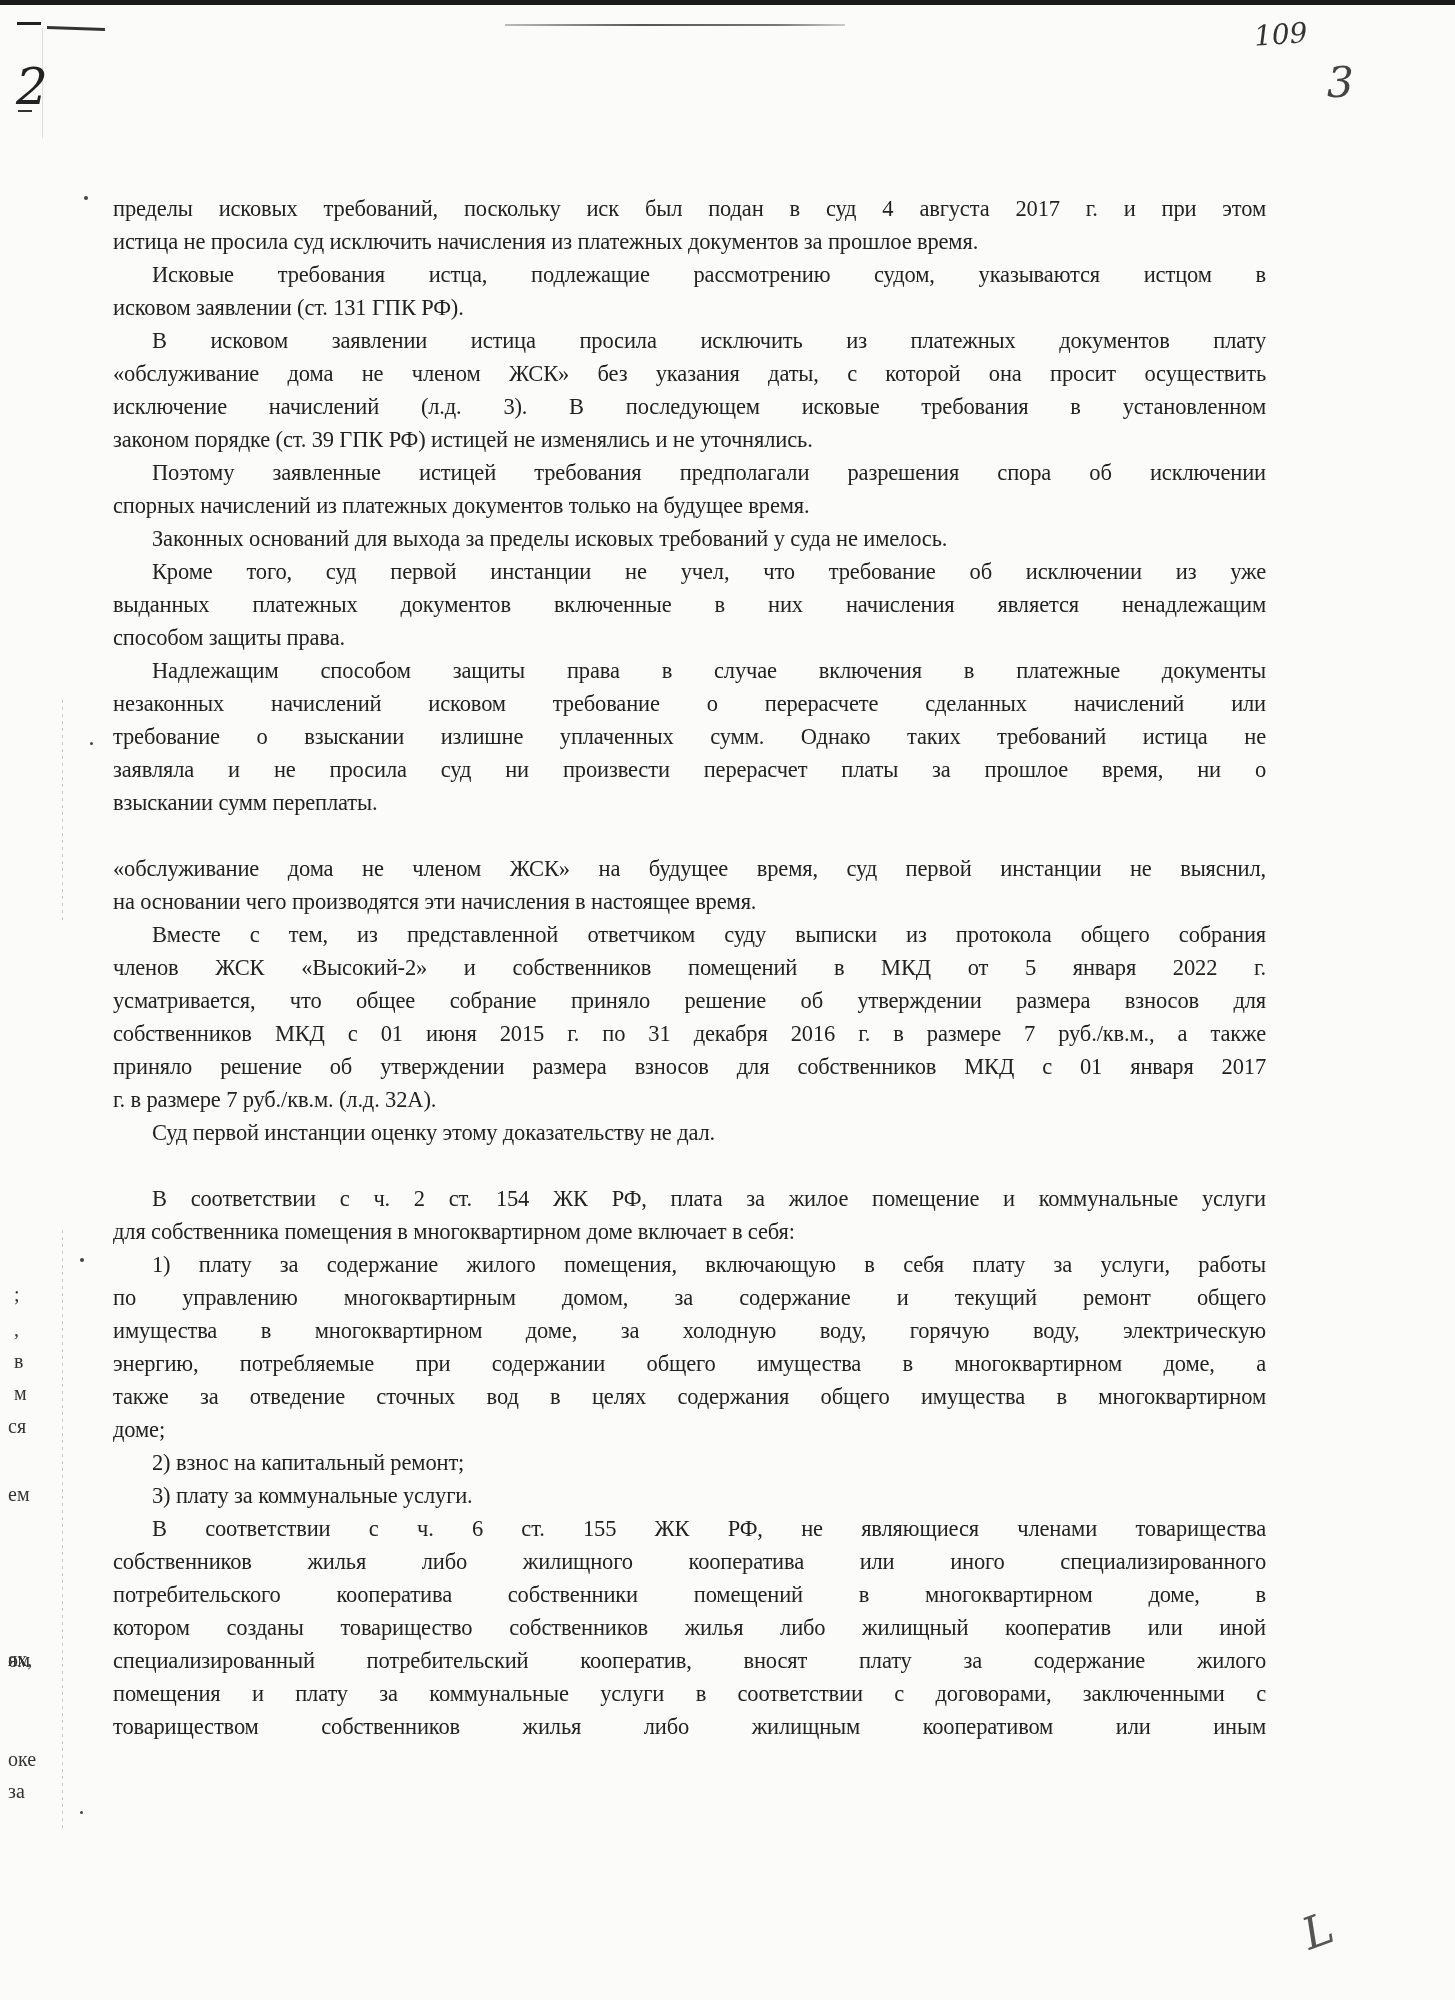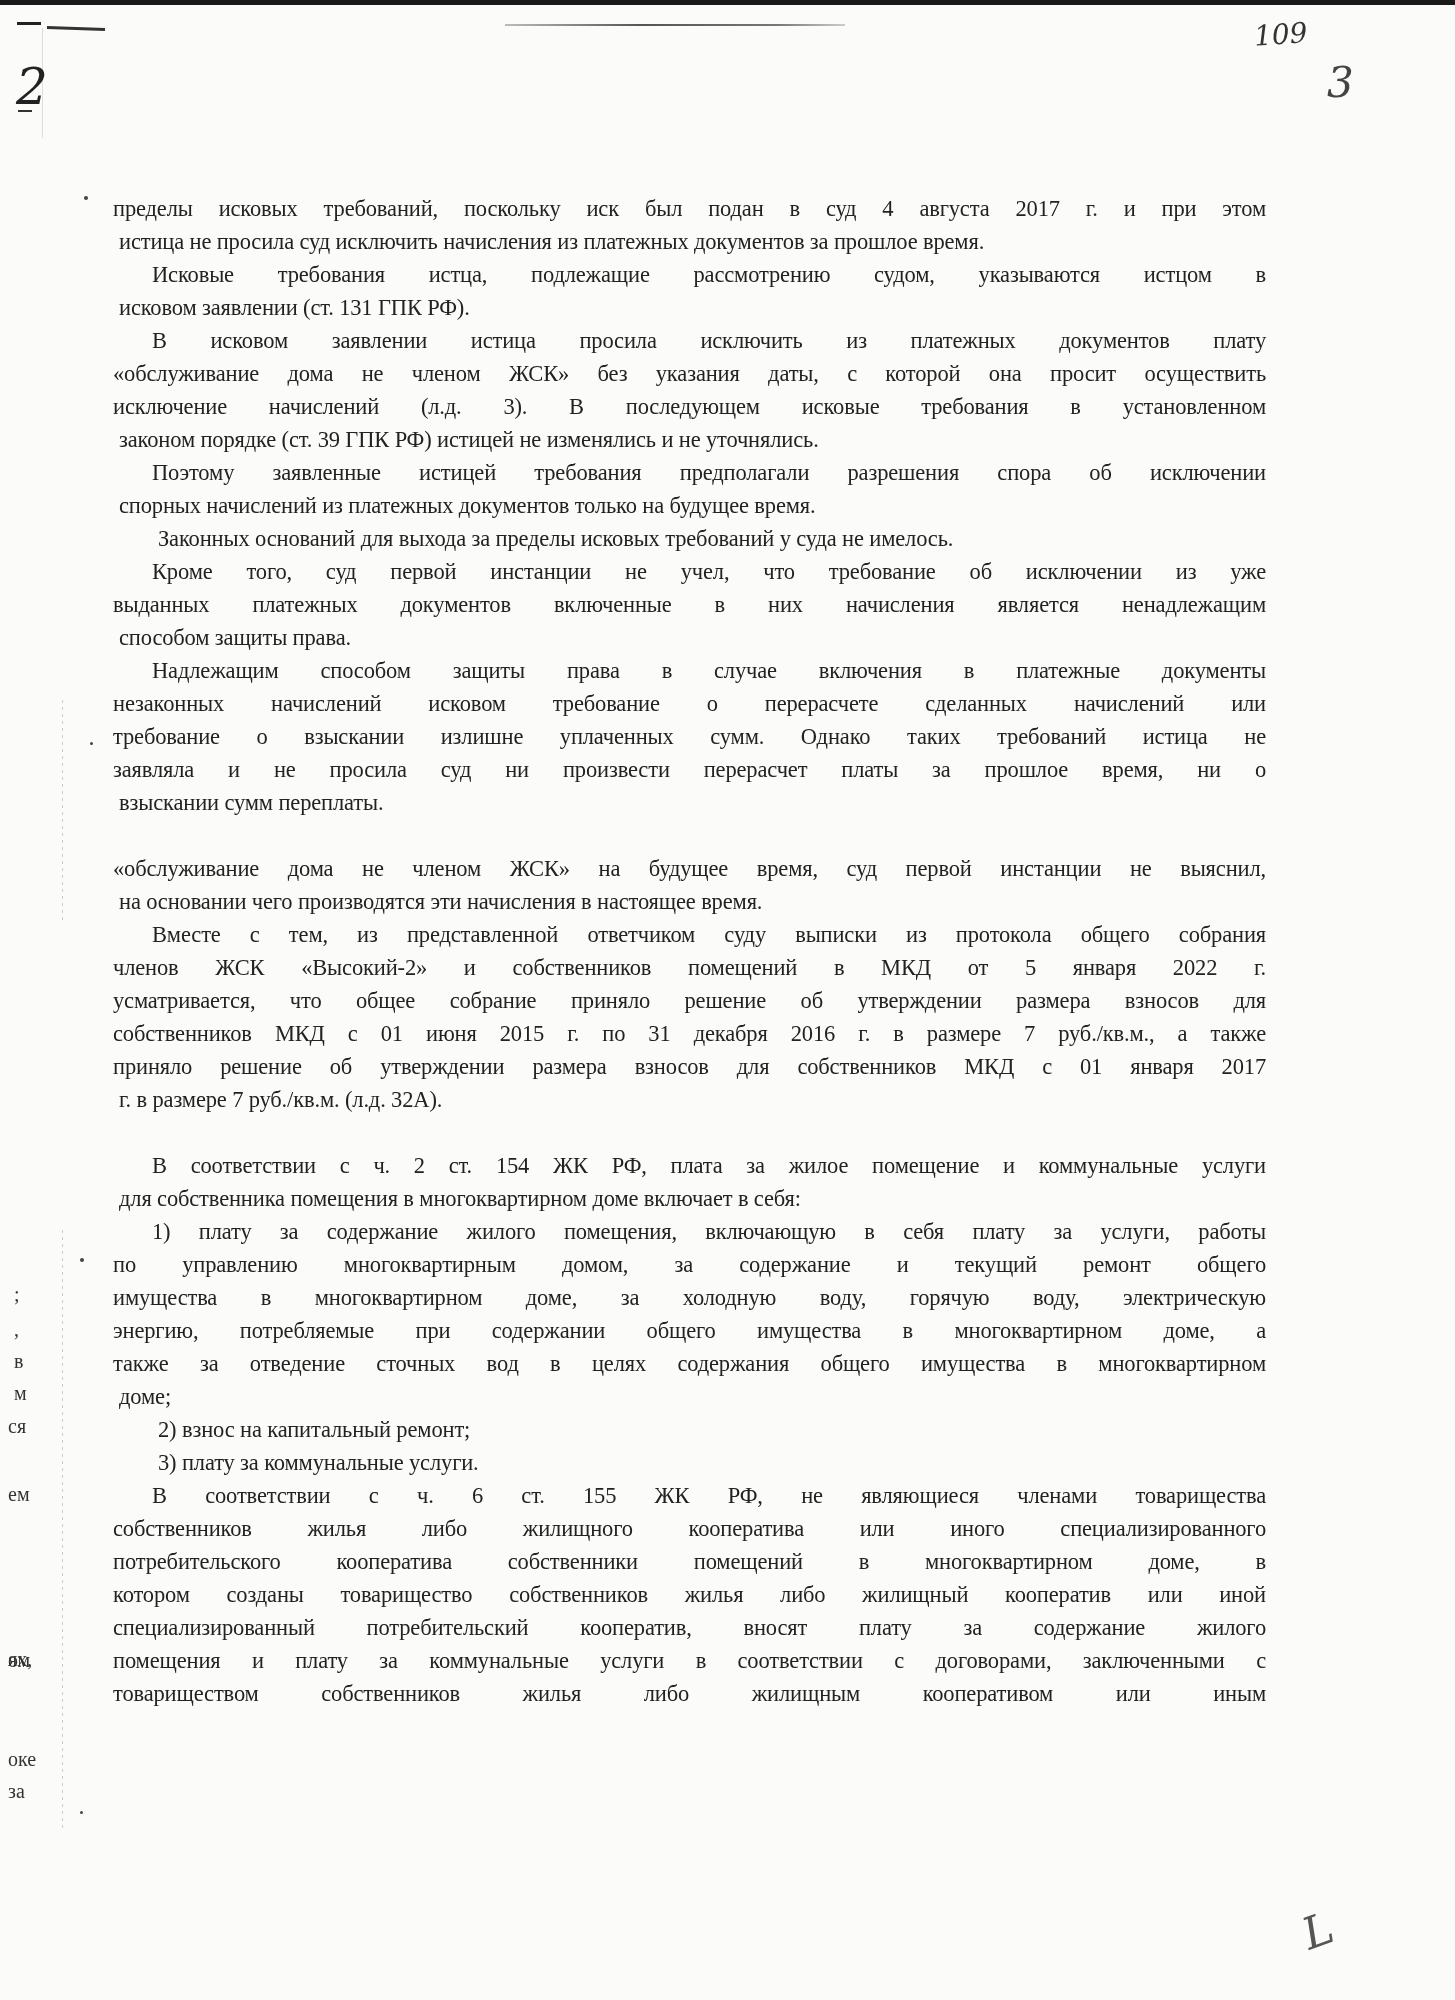--- a/index.html
+++ b/index.html
@@ -21,21 +21,21 @@
   .hw-109 { left: 1254px; top: 18px; font-size: 28px; transform: rotate(-4deg); }
   .hw-3 { left: 1327px; top: 58px; font-size: 42px; color: #444; }
   .hw-sign { left: 1303px; top: 1905px; font-size: 44px; color: #555; transform: rotate(-20deg); }
 
   .page { position: absolute; left: 113px; top: 192px; width: 1153px; }
   .line {
     font-size: 22.5px; line-height: 33px; height: 33px;
     text-align: justify; text-align-last: justify; white-space: nowrap;
     letter-spacing: -0.15px;
   }
-  .line.last { text-align-last: left; margin-left: 6px; }
+  .line.last { text-align-last: left; }
   .line.indent { padding-left: 39px; }
   .gap { height: 33px; }
 
   .margin-frag { position: absolute; font-size: 20px; color: #333; font-family: "Liberation Serif", serif; }
   .speck { position: absolute; width: 4px; height: 4px; background: #444; border-radius: 50%; }
   .dotline { position: absolute; left: 62px; width: 1px; background: repeating-linear-gradient(#ccc 0 3px, transparent 3px 7px); }
 </style>
 </head>
 <body>
 
@@ -93,20 +93,21 @@
     <div class="line last">взыскании сумм переплаты.</div>
     <div class="gap"></div>
     <div class="line">«обслуживание дома не членом ЖСК» на будущее время, суд первой инстанции не выяснил,</div>
     <div class="line last">на основании чего производятся эти начисления в настоящее время.</div>
     <div class="line indent">Вместе с тем, из представленной ответчиком  суду выписки из протокола общего собрания</div>
     <div class="line">членов ЖСК «Высокий-2» и собственников помещений в МКД от 5 января 2022 г.</div>
     <div class="line">усматривается, что общее собрание приняло решение об утверждении размера взносов для</div>
     <div class="line">собственников МКД с 01 июня 2015 г. по 31 декабря 2016 г. в размере 7 руб./кв.м., а также</div>
     <div class="line">приняло решение об утверждении размера взносов для собственников МКД с 01 января 2017</div>
     <div class="line last">г. в размере 7 руб./кв.м. (л.д. 32А).</div>
+    <div class="line indent last">Суд первой инстанции оценку этому доказательству не дал.</div>
     <div class="gap"></div>
     <div class="line indent">В соответствии с ч. 2 ст. 154 ЖК РФ, плата за жилое помещение и коммунальные услуги</div>
     <div class="line last">для собственника помещения в многоквартирном доме включает в себя:</div>
     <div class="line indent">1) плату за содержание жилого помещения, включающую в себя плату за услуги, работы</div>
     <div class="line">по управлению многоквартирным домом, за содержание и текущий ремонт общего</div>
     <div class="line">имущества в многоквартирном доме, за холодную воду, горячую воду, электрическую</div>
     <div class="line">энергию, потребляемые при содержании общего имущества в многоквартирном доме, а</div>
     <div class="line">также за отведение сточных вод в целях содержания общего имущества в многоквартирном</div>
     <div class="line last">доме;</div>
     <div class="line indent last">2) взнос на капитальный ремонт;</div>

